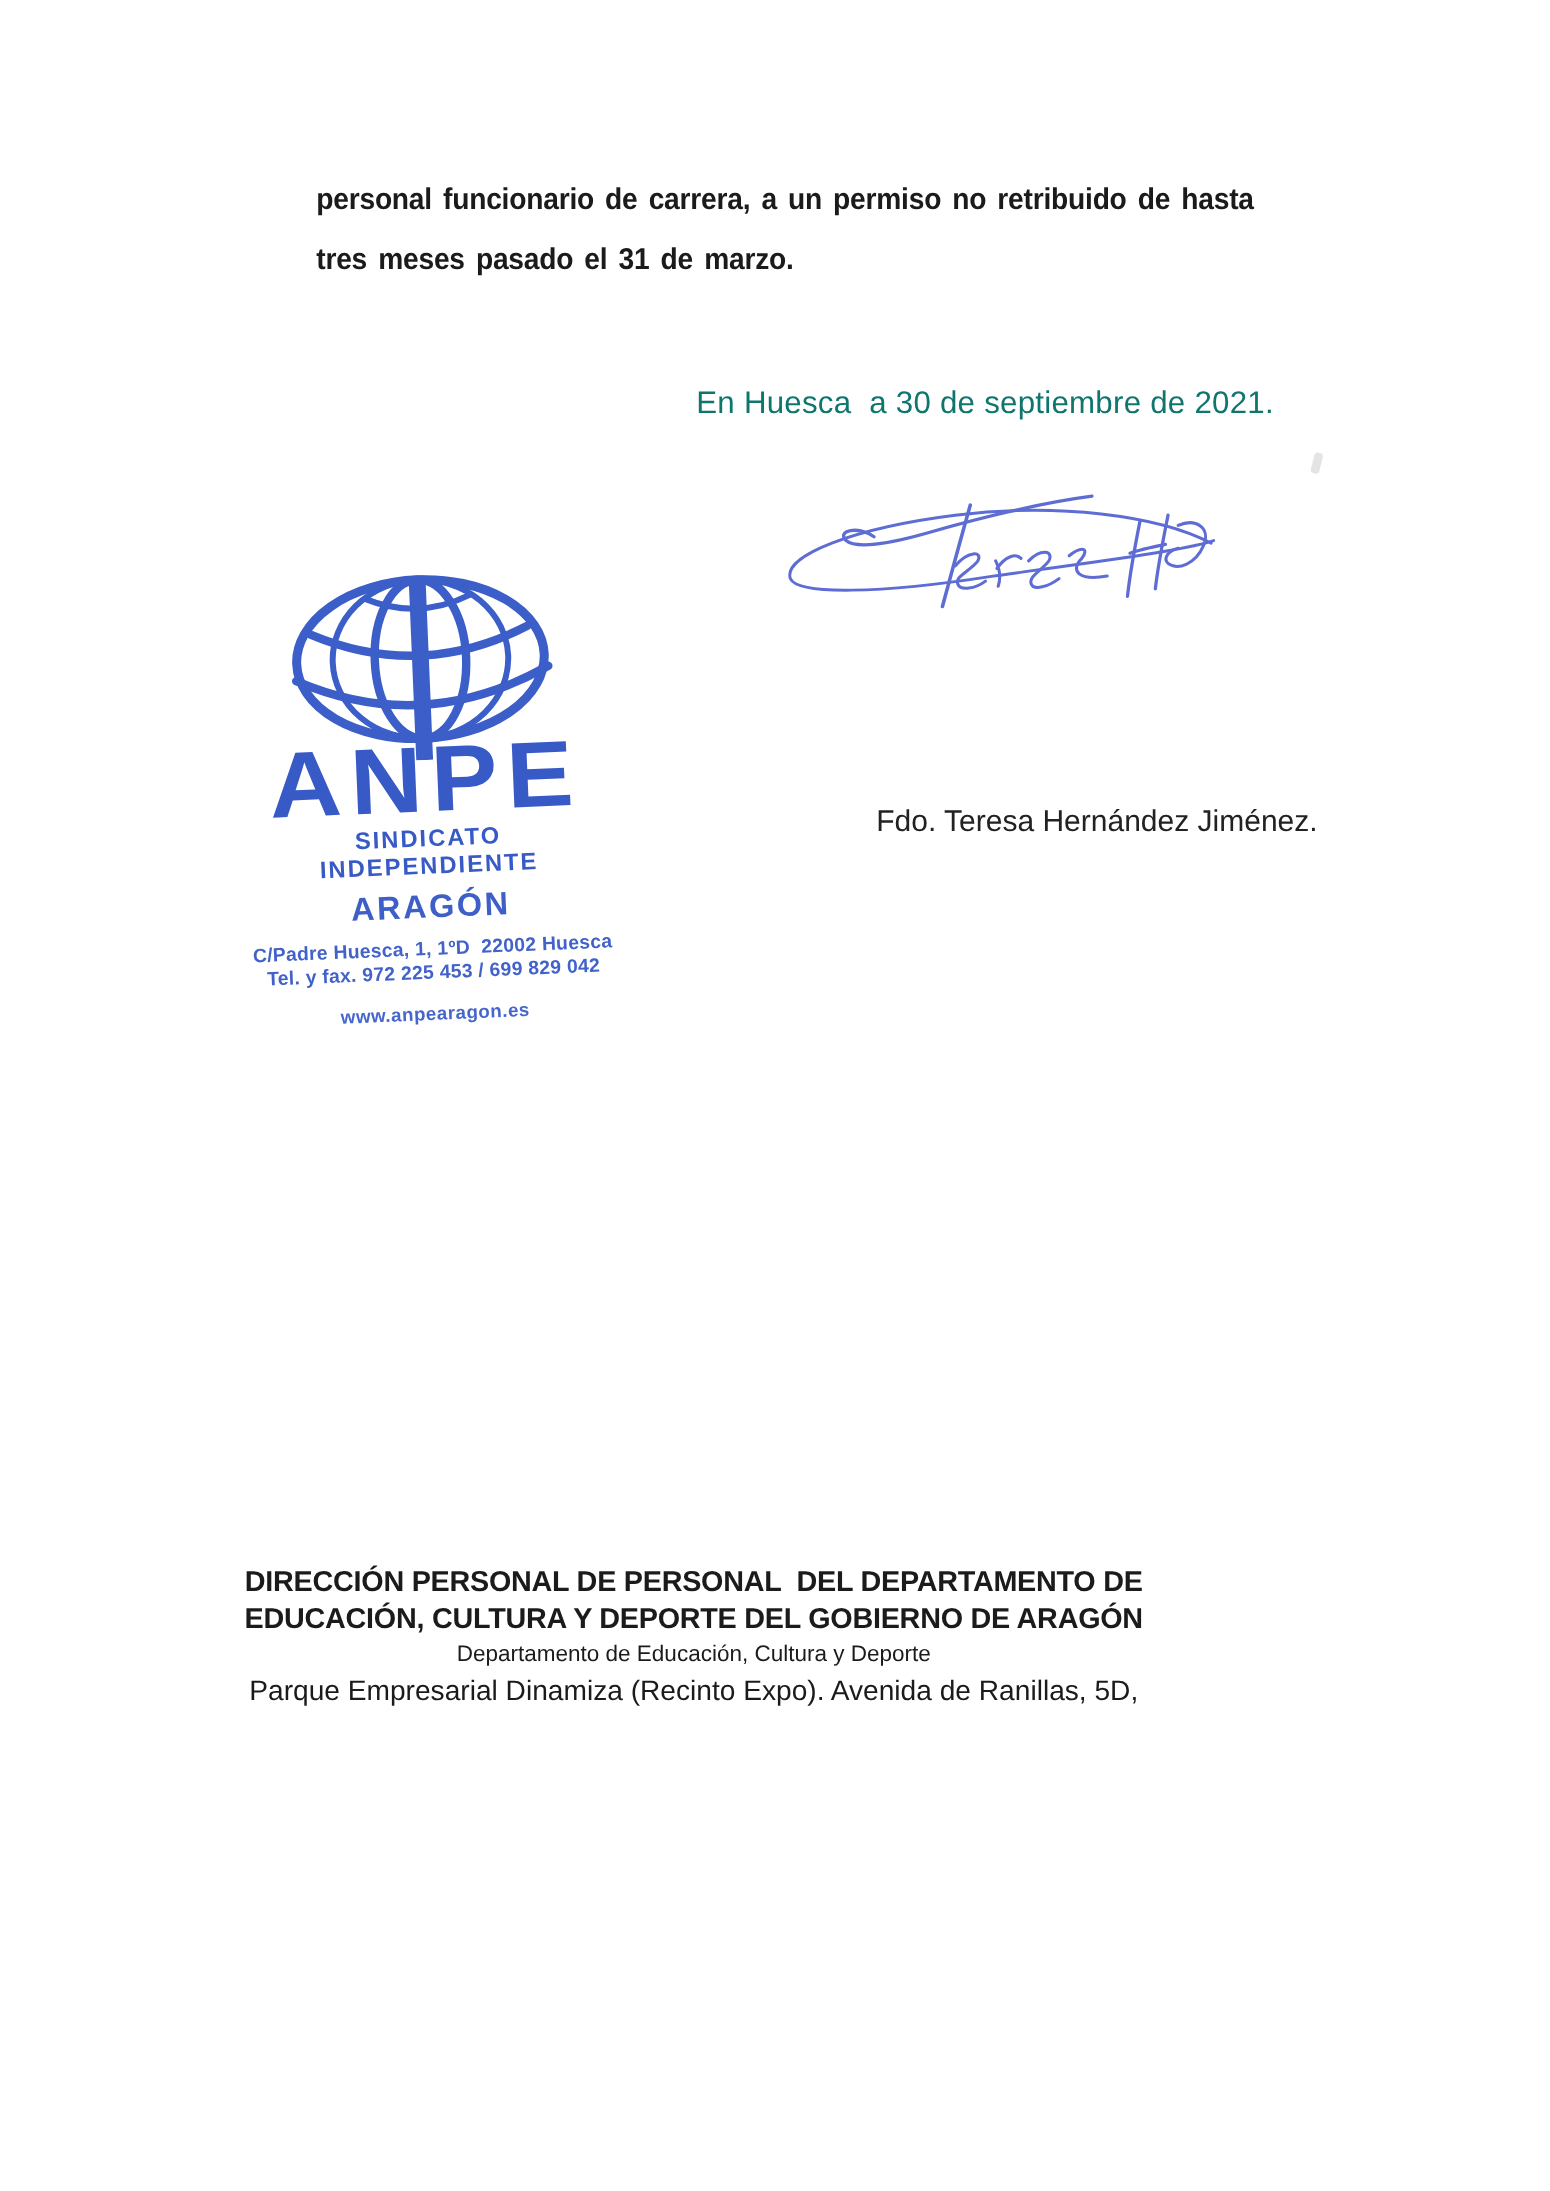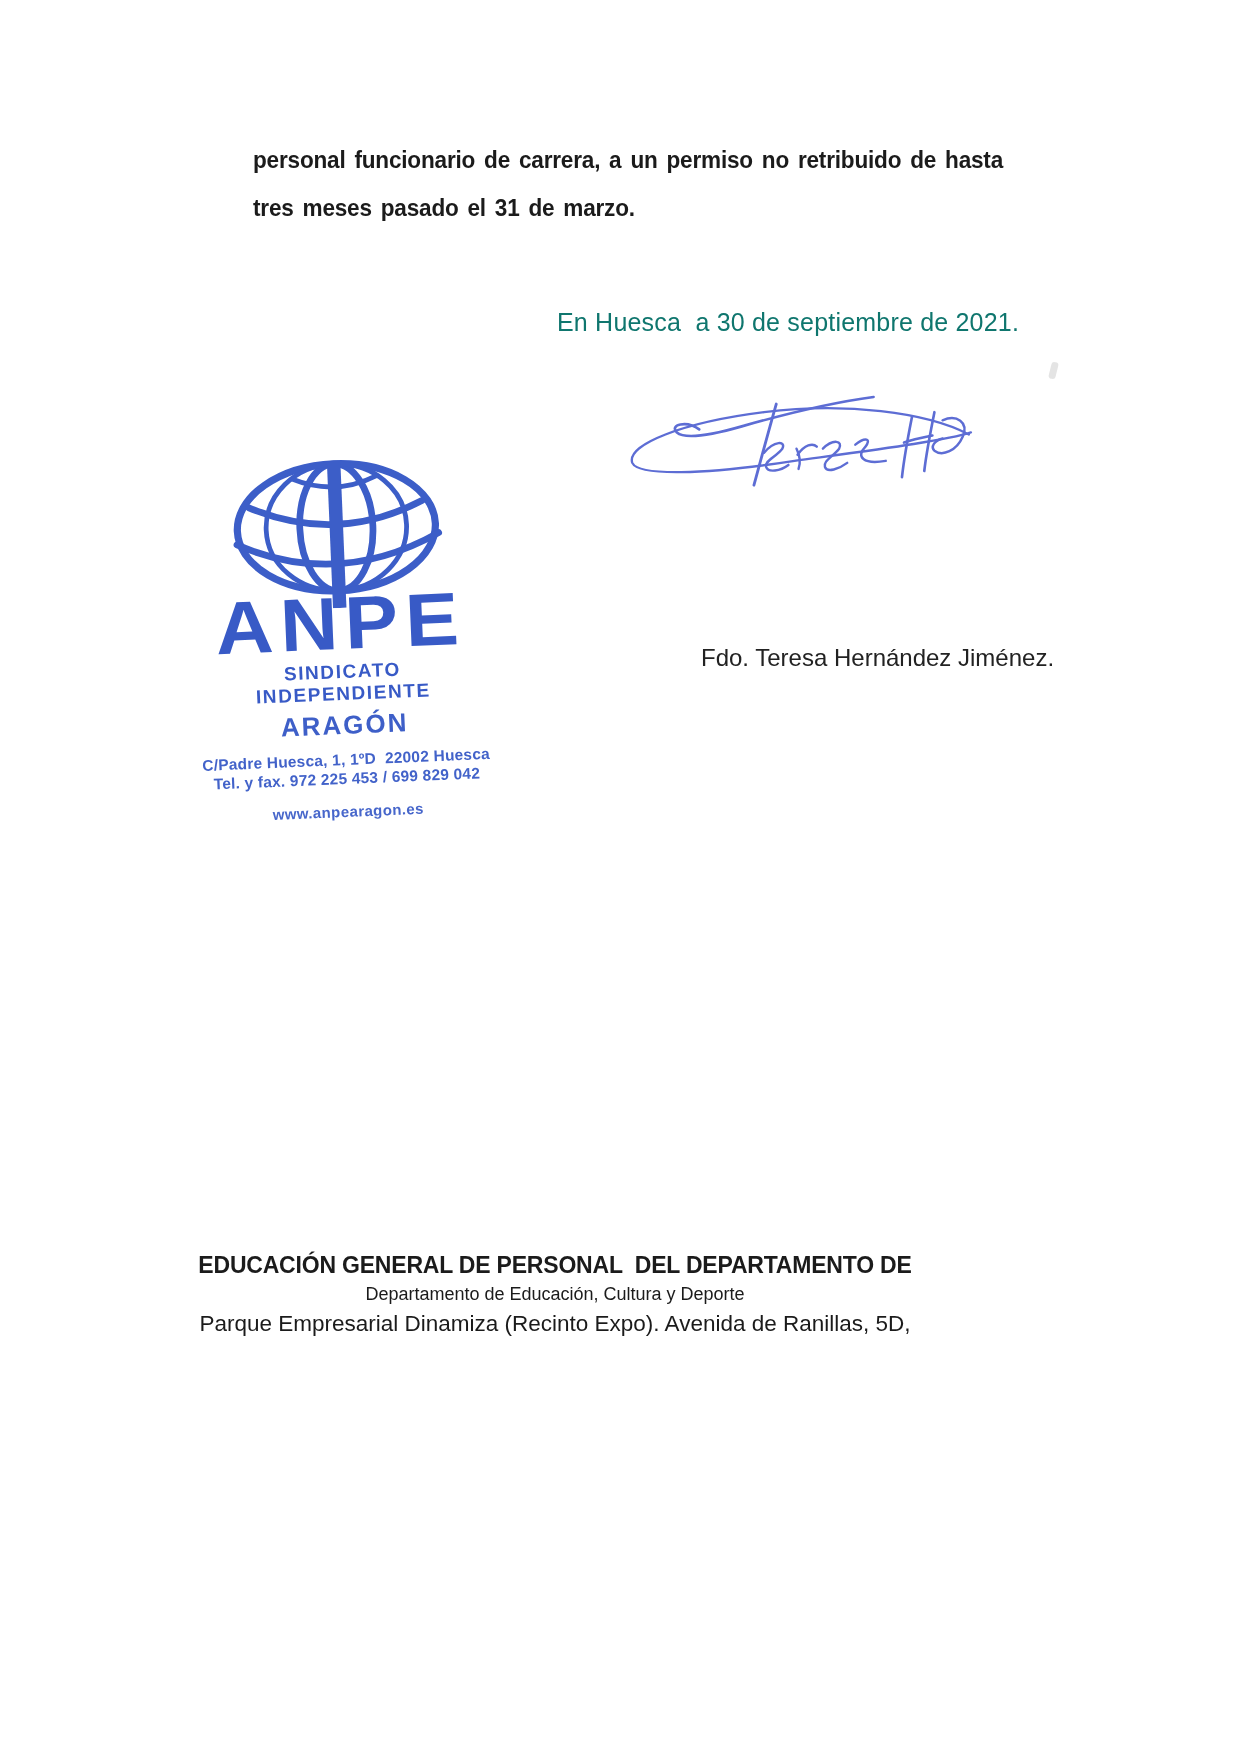--- a/index.html
+++ b/index.html
@@ -131,21 +131,22 @@
     <div class="tagline">SINDICATO INDEPENDIENTE</div>
     <div class="region">ARAGÓN</div>
     <div class="addr">
       <div class="pre">C/Padre Huesca, 1, 1ºD  22002 Huesca</div>
       <div class="pre">Tel. y fax. 972 225 453 / 699 829 042</div>
     </div>
     <div class="web">www.anpearagon.es</div>
   </div>
 
   <div class="footer-block">
-    <div class="f-caps pre">EDUCACIÓN GENERAL DE PERSONAL  DEL DEPARTAMENTO DE</div>
+    <div class="f-caps pre">DIRECCIÓN PERSONAL DE PERSONAL  DEL DEPARTAMENTO DE</div>
+    <div class="f-caps">EDUCACIÓN, CULTURA Y DEPORTE DEL GOBIERNO DE ARAGÓN</div>
     <div class="f-reg">Departamento de Educación, Cultura y Deporte</div>
     <div class="f-bold">Parque Empresarial Dinamiza (Recinto Expo). Avenida de Ranillas, 5D,</div>
   </div>
 
   <div class="page-num">4</div>
 
   <div class="artifact"></div>
 
 </div>
 

